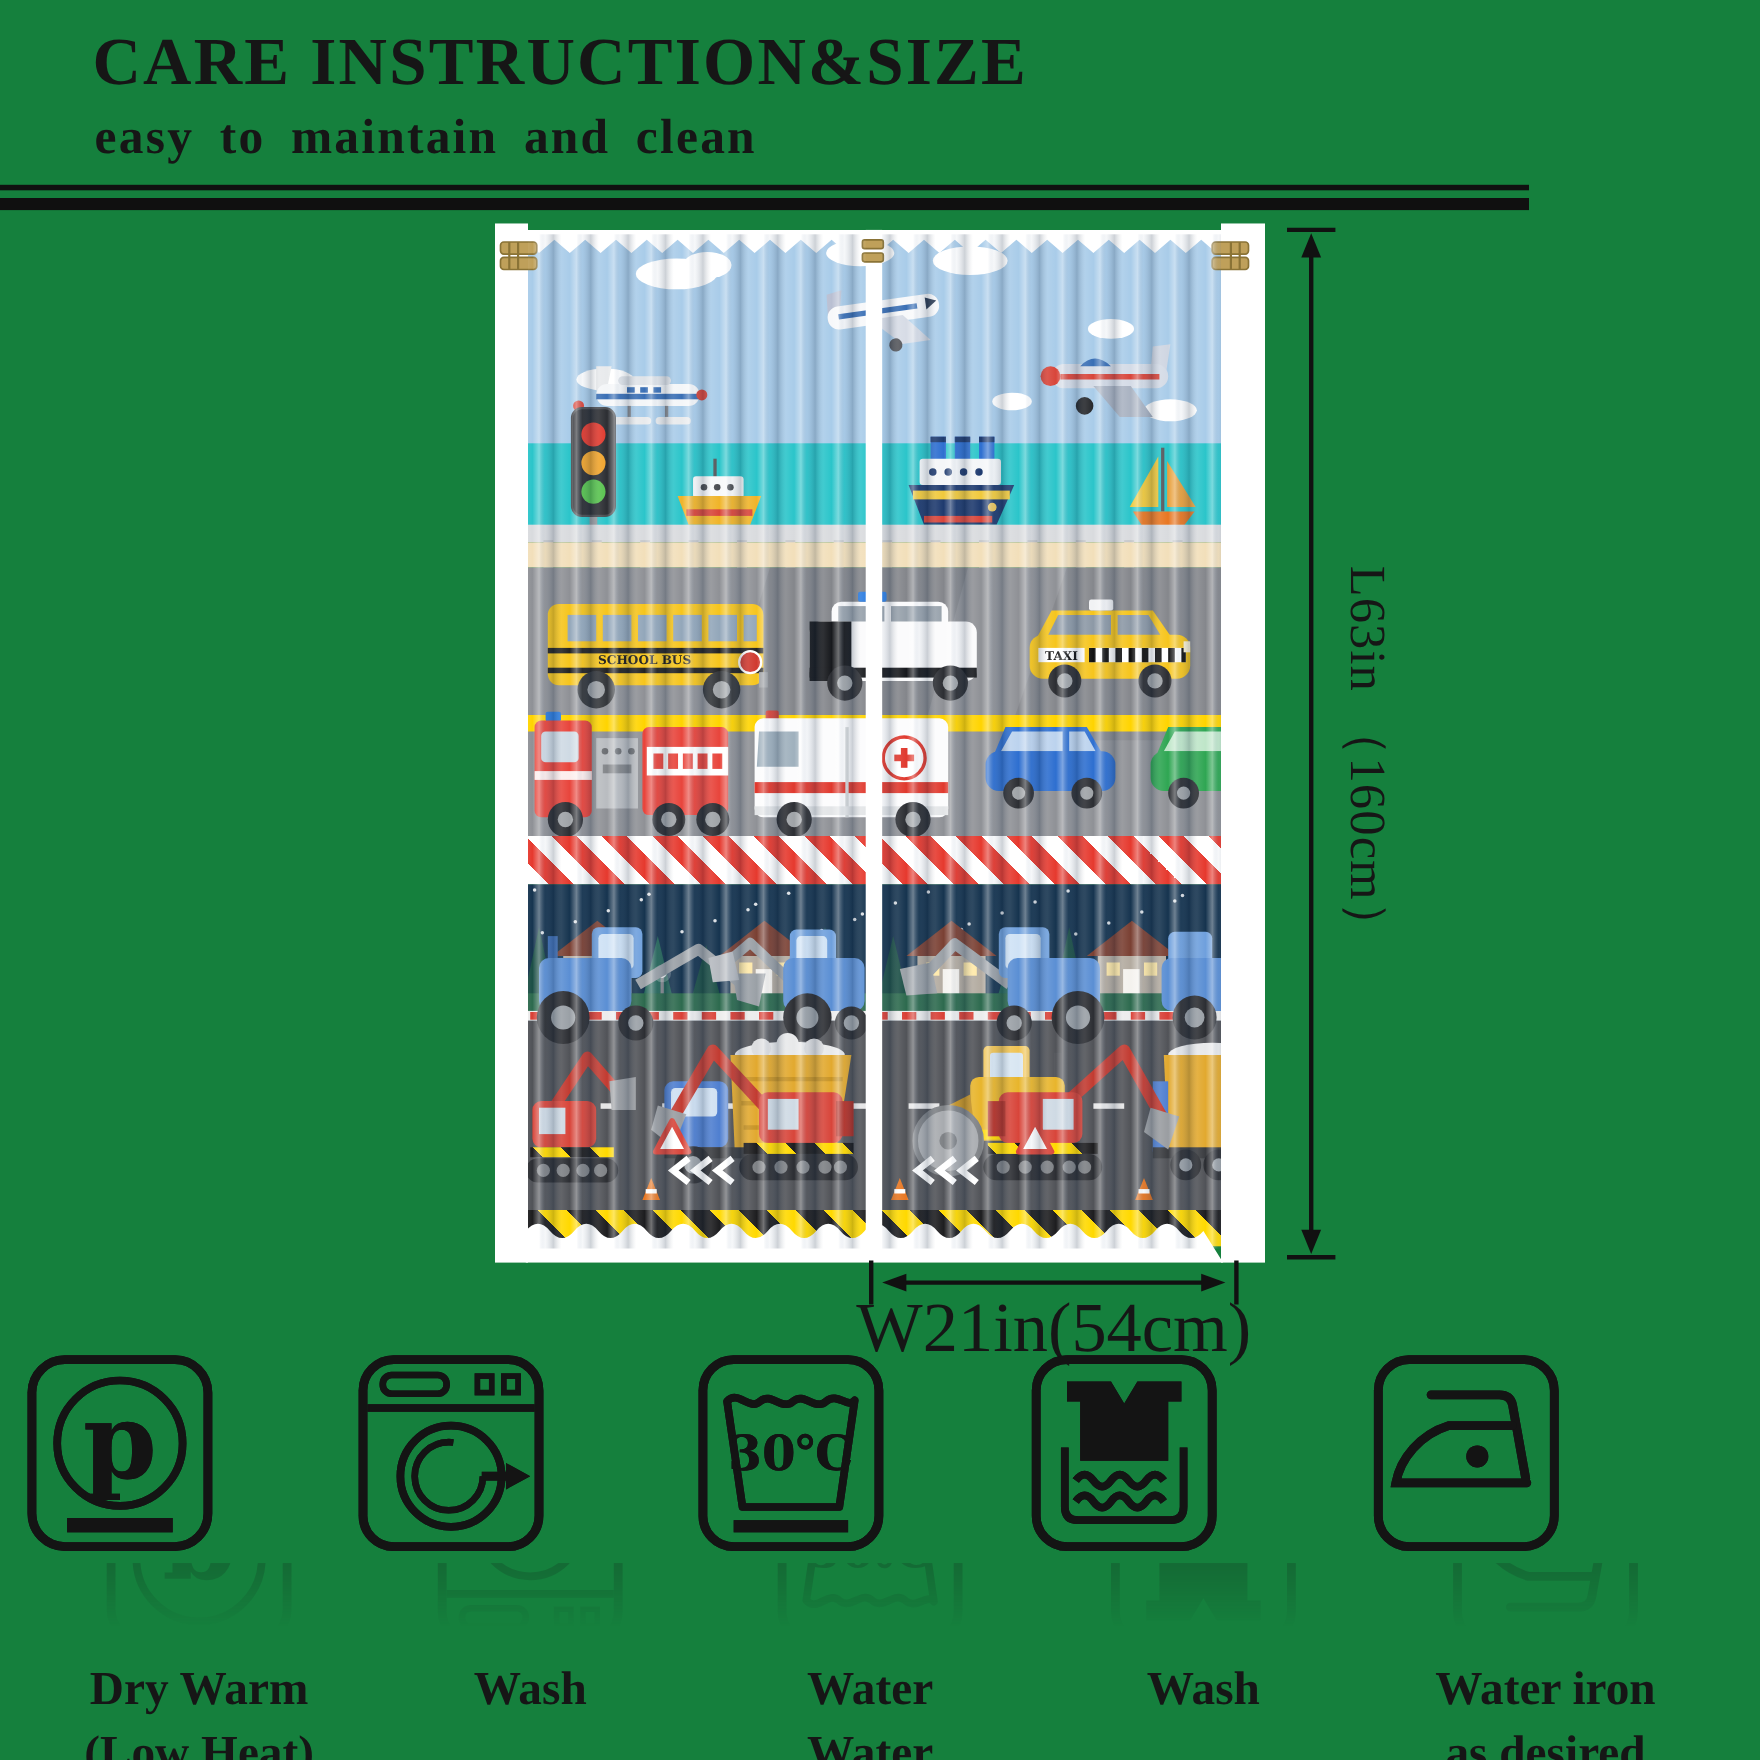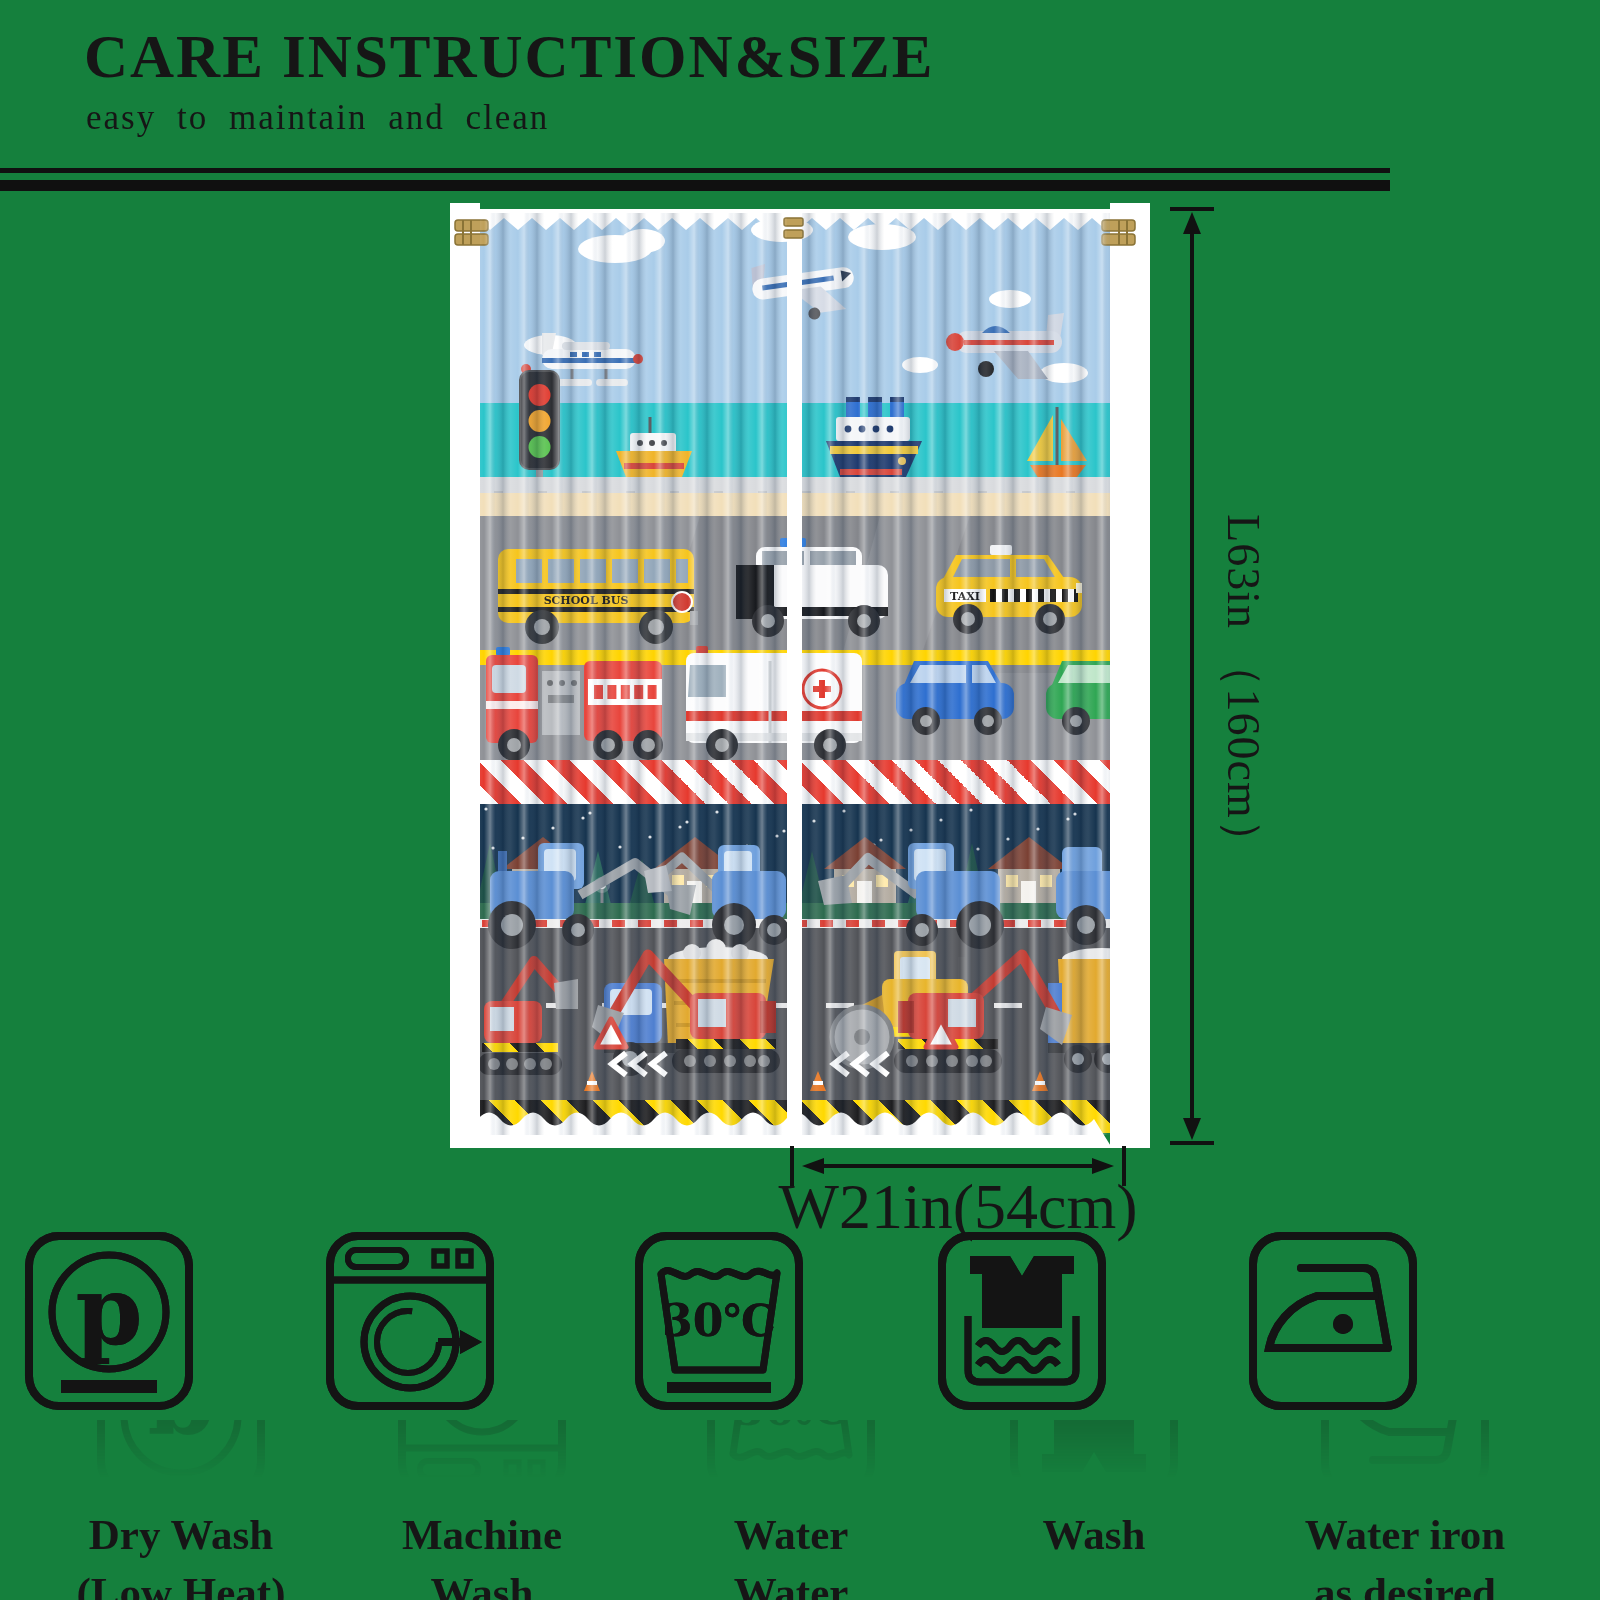--- a/index.html
+++ b/index.html
@@ -1,20 +1,20 @@
 <!DOCTYPE html>
 <html><head>
 <meta charset="utf-8">
 <style>
   html,body{margin:0;padding:0;background:#fff;}
   .page{position:relative;width:1600px;height:1600px;background:#15803d;overflow:hidden;
         font-family:"Liberation Serif","DejaVu Serif",serif;color:#161616;}
   .abs{position:absolute;}
   .title{left:84px;top:22px;font-size:61px;font-weight:700;letter-spacing:2px;white-space:nowrap;}
-  .subtitle{left:86px;top:98px;font-size:35px;font-weight:400;letter-spacing:2px;word-spacing:10px;white-space:nowrap;}
+  .subtitle{left:86px;top:98px;font-size:45px;font-weight:700;letter-spacing:2px;word-spacing:10px;white-space:nowrap;}
   .rule-thin{left:0;top:168px;width:1390px;height:5px;background:#101010;}
   .rule-thick{left:0;top:180px;width:1390px;height:11px;background:#101010;}
   .curtain-wrap{left:450px;top:203px;width:700px;height:945px;}
   .v-arrow{left:1150px;top:202px;width:90px;height:948px;}
   .h-arrow{left:778px;top:1142px;width:360px;height:48px;}
   .len-label{left:1243px;top:690px;transform:translate(-50%,-50%) rotate(90deg);
              font-size:46px;white-space:nowrap;letter-spacing:1px;}
   .wid-label{left:958px;top:1170px;transform:translateX(-50%);font-size:64px;white-space:nowrap;}
   .care-item{width:320px;}
   .care-box{width:176px;height:184px;margin:0 auto;}
@@ -634,21 +634,21 @@
           <rect x="8" y="6" width="160" height="170" rx="30" fill="none" stroke="#141414" stroke-width="8"></rect>
           <circle cx="88" cy="82" r="57" fill="none" stroke="#141414" stroke-width="7"></circle>
           <text class="serif" x="88" y="114" font-size="96" font-weight="bold" text-anchor="middle" fill="#141414">p</text>
           <rect x="40" y="150" width="96" height="13" fill="#141414"></rect>
         </g>
       </svg>
     <div class="care-reflect"><svg width="176" height="184" viewBox="0 0 176 184">
           <use href="#ic-dry-use"></use>
         </svg></div>
     <div class="care-label">
-      <div>Dry Wash</div>
+      <div>Dry Warm</div>
         <div>(Low Heat)</div>
     </div>
   </div>
 
   <div class="abs care-item" style="left:322px;top:1230px;">
     <svg class="care-box" id="ic-mw" viewBox="0 0 176 184">
       <rect x="8" y="6" width="160" height="170" rx="28" fill="none" stroke="#141414" stroke-width="8"></rect>
       <line x1="12" y1="50" x2="164" y2="50" stroke="#141414" stroke-width="7"></line>
       <rect x="26" y="20" width="58" height="17" rx="8" fill="none" stroke="#141414" stroke-width="6"></rect>
       <rect x="112" y="21" width="13" height="15" fill="none" stroke="#141414" stroke-width="5"></rect>
@@ -666,21 +666,20 @@
           <circle cx="88" cy="112" r="46" fill="none" stroke="#141414" stroke-width="7"></circle>
           <circle cx="86" cy="112" r="31" fill="none" stroke="#141414" stroke-width="6" stroke-dasharray="150 45"></circle>
           <rect x="116" y="108" width="26" height="8" fill="#141414"></rect>
           <polygon points="138,100 160,112 138,124" fill="#141414"></polygon>
         </g>
       </svg>
     <div class="care-reflect"><svg width="176" height="184" viewBox="0 0 176 184">
           <use href="#ic-mw-use"></use>
         </svg></div>
     <div class="care-label">
-      <div>Machine</div>
         <div>Wash</div>
     </div>
   </div>
 
   <div class="abs care-item" style="left:631px;top:1230px;">
     <svg class="care-box" id="ic-cw" viewBox="0 0 176 184">
       <rect x="8" y="6" width="160" height="170" rx="28" fill="none" stroke="#141414" stroke-width="8"></rect>
       <path d="M30,44 C40,33 50,53 60,44 C70,35 80,53 90,44 C100,35 110,53 120,44 C130,35 140,51 146,43 L132,140 L44,140 Z" fill="none" stroke="#141414" stroke-width="7" stroke-linejoin="round"></path>
       <text class="serif" x="88" y="106" font-size="44" font-weight="bold" text-anchor="middle" fill="#141414">30℃</text>
       <rect x="36" y="152" width="104" height="11" fill="#141414"></rect>

